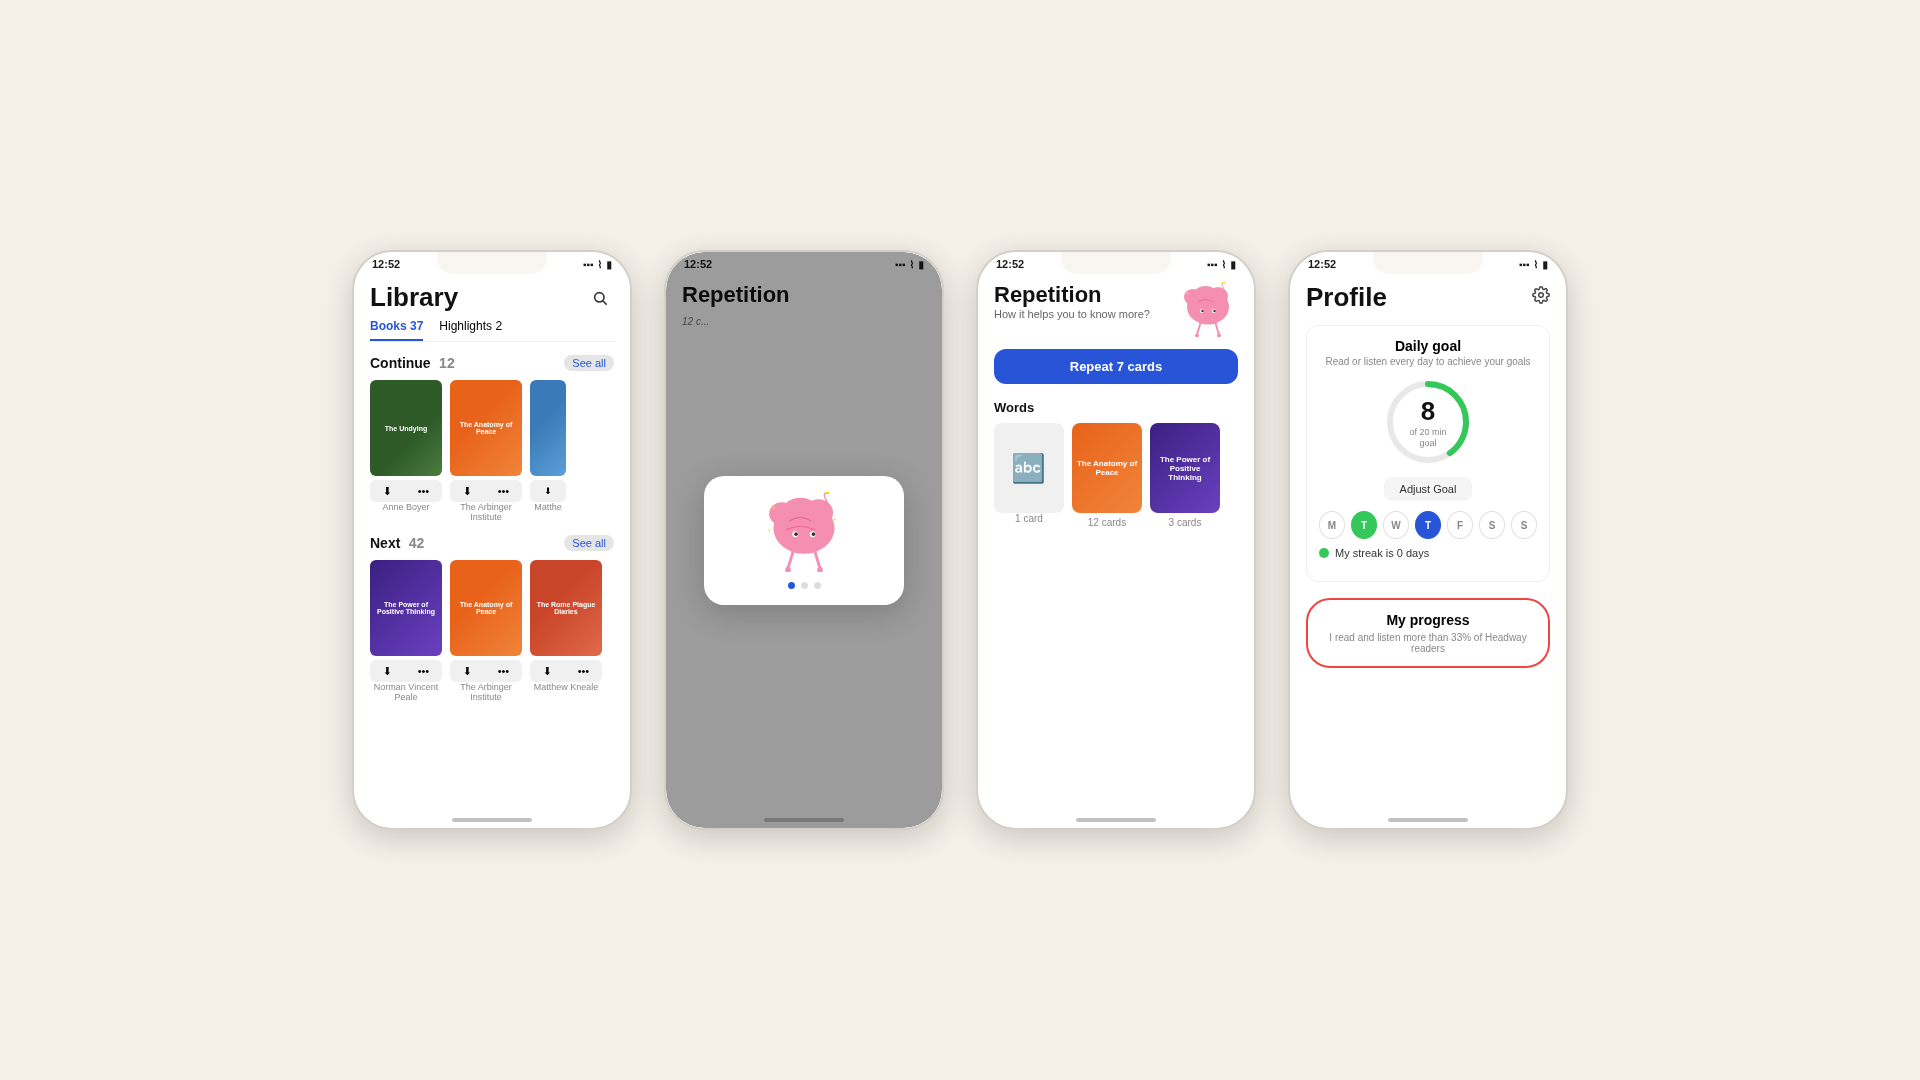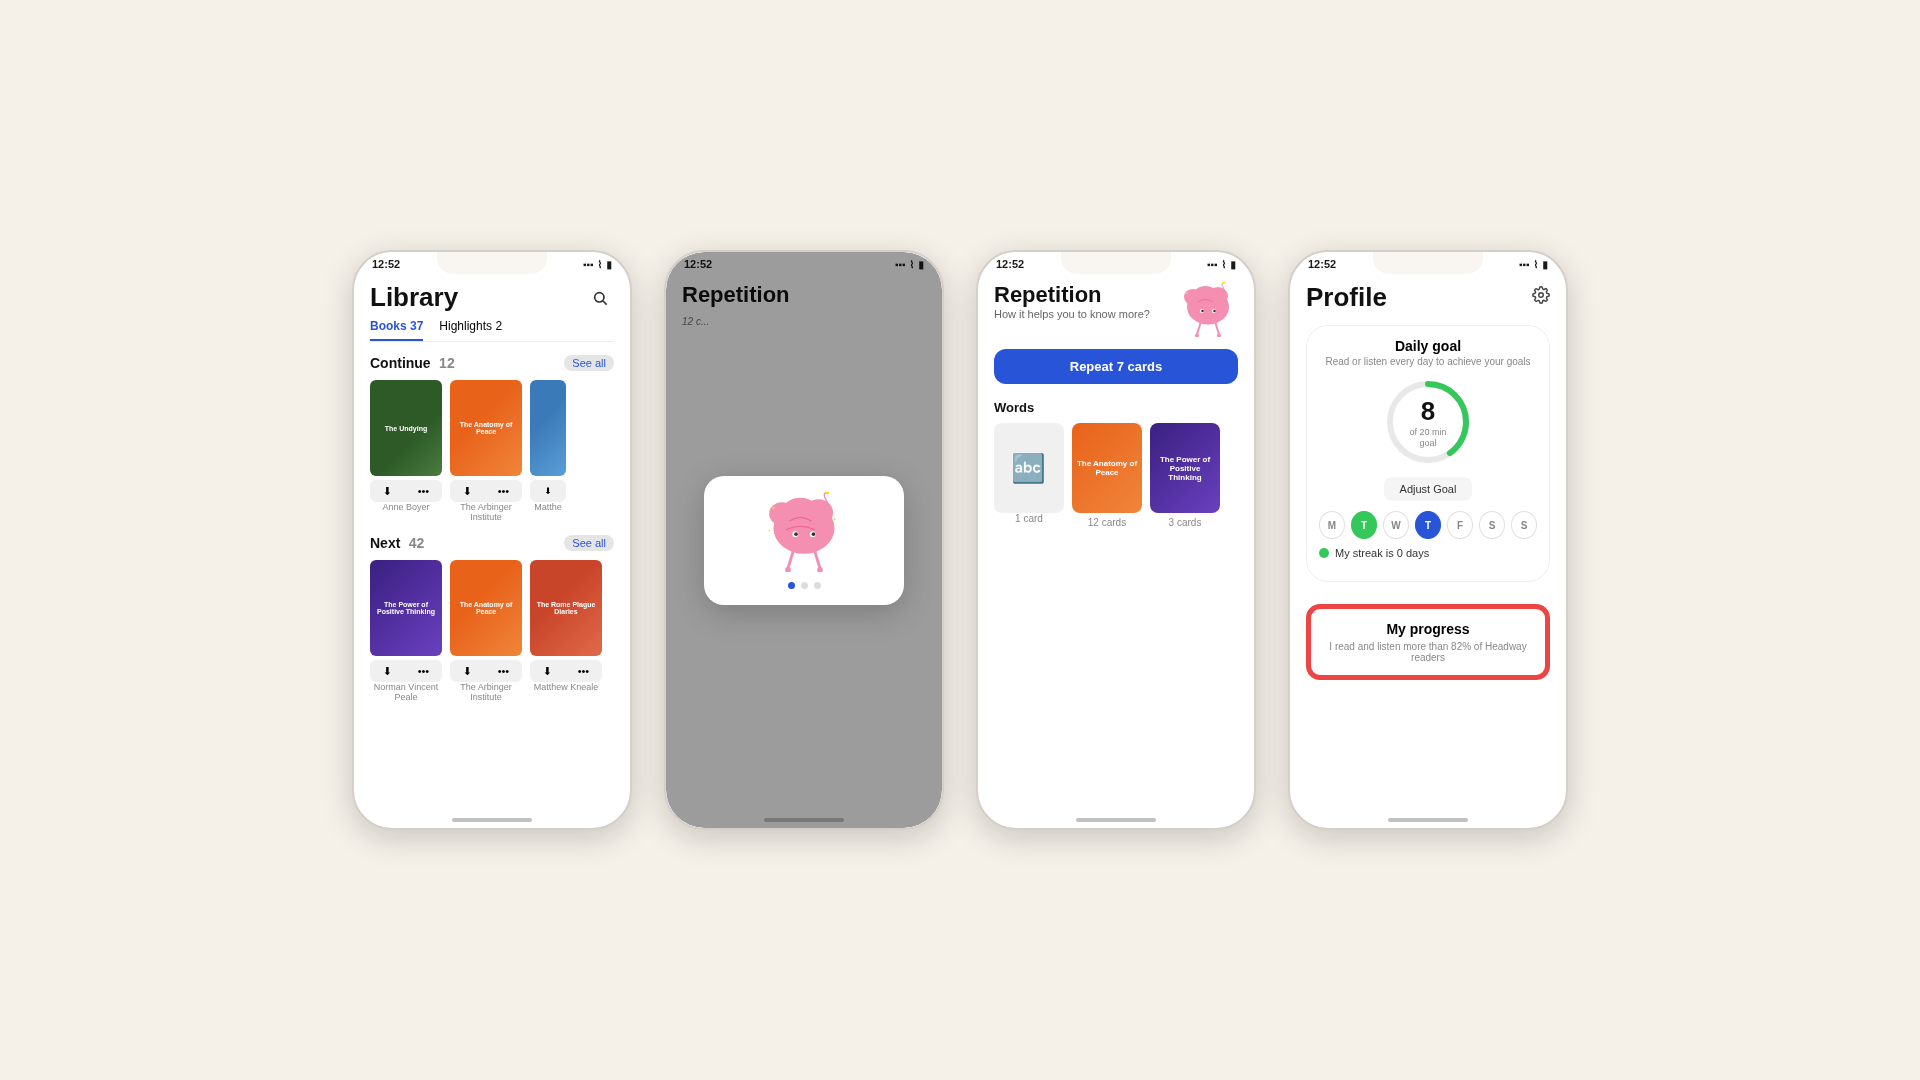--- a/index.html
+++ b/index.html
@@ -221,23 +221,23 @@
     }
 
     
     .phone4 .phone-inner { background: #fff; }
     .phone4-content { padding: 10px 16px; }
     .profile-header { display: flex; justify-content: space-between; align-items: center; margin-bottom: 12px; gap: 32px; }
     .profile-title { font-size: 26px; font-weight: 700; color: #111; }
     .gear-btn { font-size: 18px; color: #444; }
     .daily-goal-card {
       border: 1px solid #eee;
-      border-radius: 22px;
+      border-radius: 12px;
       padding: 12px;
-      margin-bottom: 22px;
+      margin-bottom: 16px;
     }
     .daily-goal-title { font-size: 14px; font-weight: 700; text-align: center; margin-bottom: 2px; }
     .daily-goal-sub { font-size: 10px; color: #888; text-align: center; margin-bottom: 10px; }
     .goal-circle-container { display: flex; justify-content: center; margin-bottom: 10px; }
     .goal-circle {
       width: 90px;
       height: 90px;
       position: relative;
     }
     .goal-circle svg { width: 90px; height: 90px; }
@@ -273,22 +273,22 @@
       font-size: 10px;
       font-weight: 600;
       border: 1.5px solid #e0e0e0;
       color: #888;
     }
     .day-circle.active { background: #34c759; color: #fff; border-color: #34c759; }
     .day-circle.today { background: #2855d8; color: #fff; border-color: #2855d8; }
     .streak-row { display: flex; align-items: center; gap: 6px; font-size: 11px; color: #333; margin-bottom: 10px; }
     .streak-dot { width: 10px; height: 10px; background: #34c759; border-radius: 50%; }
     .progress-card {
-      border: 5px solid #ef4444;
-      border-radius: 14px;
+      border: 2px solid #ef4444;
+      border-radius: 24px;
       padding: 12px;
     }
     .progress-title { font-size: 14px; font-weight: 700; text-align: center; margin-bottom: 4px; }
     .progress-sub { font-size: 10px; color: #888; text-align: center; }
 
     
     .home-indicator {
       position: absolute;
       bottom: 6px;
       left: 50%;
@@ -603,20 +603,20 @@
           </div>
 
           <div class="streak-row">
             <div class="streak-dot"></div>
             <span>My streak is 0 days</span>
           </div>
         </div>
 
         <div class="progress-card">
           <div class="progress-title">My progress</div>
-          <div class="progress-sub">I read and listen more than 82% of Headway readers</div>
+          <div class="progress-sub">I read and listen more than 33% of Headway readers</div>
         </div>
       </div>
       <div class="home-indicator"></div>
     </div>
   </div>
 
 </div>
 
 </body></html>

